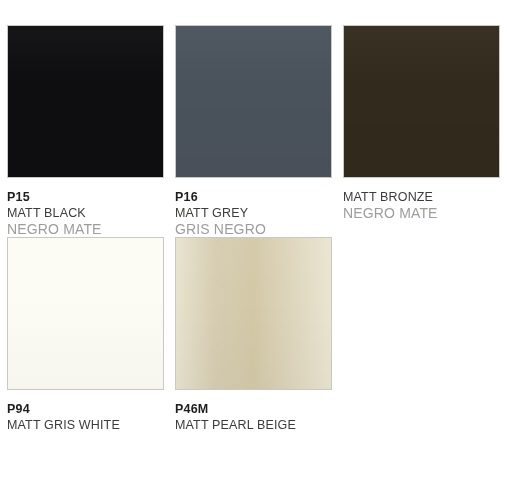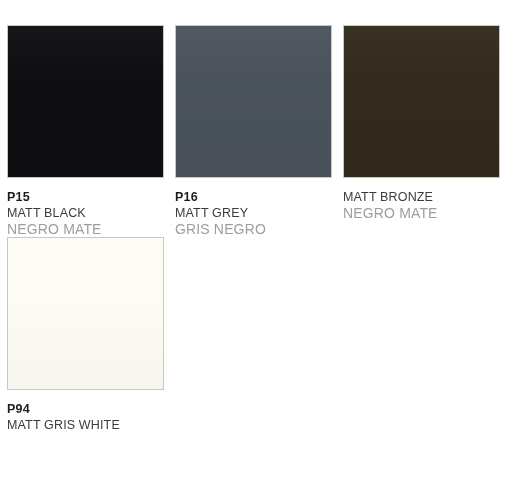--- a/index.html
+++ b/index.html
@@ -138,17 +138,27 @@
     <div class="swatch-cell">
       <div class="chip">
         <div class="chip-inner" id="chip-3" style="background: rgb(252, 251, 244);"></div>
       </div>
       <div class="labels">
         <div class="label-code">P94</div>
         <div class="label-name">MATT GRIS WHITE</div>
       </div>
     </div>
 
+    <div class="swatch-cell">
+      <div class="chip">
+        <div class="chip-inner" id="chip-4" style="background: linear-gradient(90deg, rgb(232, 227, 207), rgb(214, 205, 178), rgb(211, 201, 168), rgb(222, 214, 189), rgb(234, 229, 210));"></div>
+      </div>
+      <div class="labels">
+        <div class="label-code">P46M</div>
+        <div class="label-name">MATT PEARL BEIGE</div>
+        <div class="label-name-alt"></div>
+      </div>
+    </div>
 
     <div class="swatch-cell is-empty"></div>
 
   </div>
 </div>
 
 </body></html>

